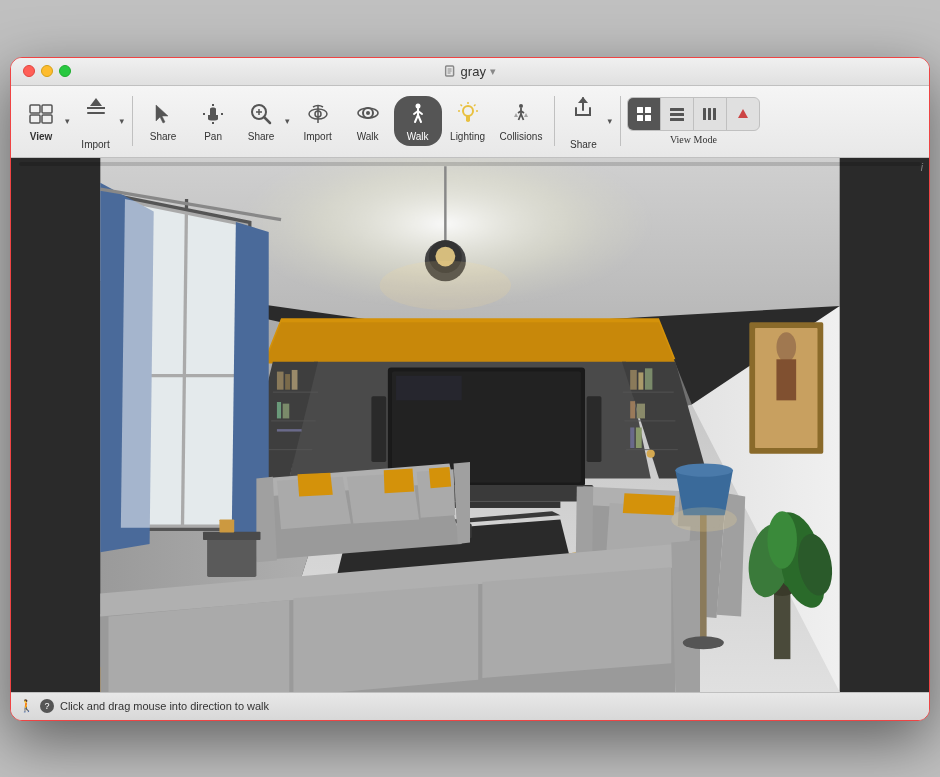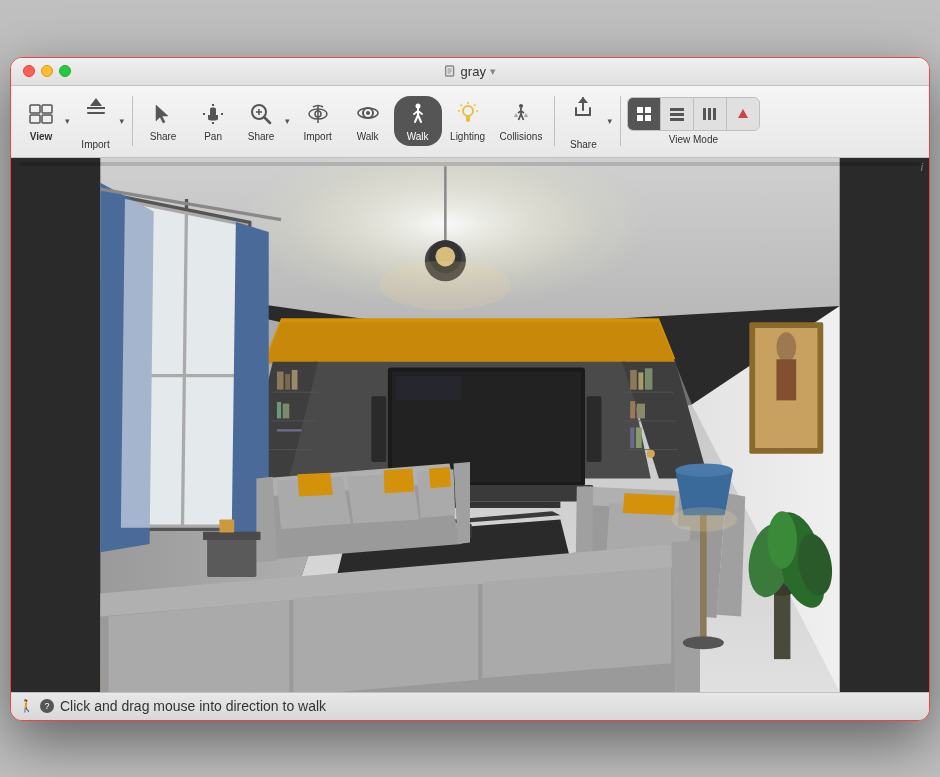--- a/index.html
+++ b/index.html
@@ -206,21 +206,21 @@
       background: linear-gradient(to bottom, #e8e8e8, #d8d8d8);
       border-top: 1px solid #c0c0c0;
       display: flex;
       align-items: center;
       padding: 0 8px;
       gap: 6px;
       flex-shrink: 0;
     }
 
     .statusbar-text {
-      font-size: 14px;
+      font-size: 11px;
       color: #333;
     }
 
     .statusbar-icon {
       font-size: 12px;
       color: #555;
     }
 
     
     .scroll-hint {
@@ -412,21 +412,21 @@
             <path d="M6 14 L6 21 L20 21 L20 14" fill="none" stroke="#555" stroke-width="2" stroke-linecap="round"></path>
           </svg>
         </div>
         <span class="label">Share</span>
       </button>
       <button class="arrow-btn">▾</button>
     </div>
 
     <div class="toolbar-separator"></div>
 
-    <div style="display:flex; flex-direction:column; align-items:center; gap:3px;">
+    <div style="display:flex; flex-direction:column; align-items:center; gap:3px;font-family:Liberation Serif, serif;">
       <div class="view-mode-group">
         <button class="view-mode-btn active">
           <svg width="16" height="16" viewBox="0 0 16 16">
             <rect x="1" y="1" width="6" height="6" fill="white" rx="0.5"></rect>
             <rect x="9" y="1" width="6" height="6" fill="white" rx="0.5"></rect>
             <rect x="1" y="9" width="6" height="6" fill="white" rx="0.5"></rect>
             <rect x="9" y="9" width="6" height="6" fill="white" rx="0.5"></rect>
           </svg>
         </button>
         <button class="view-mode-btn">

